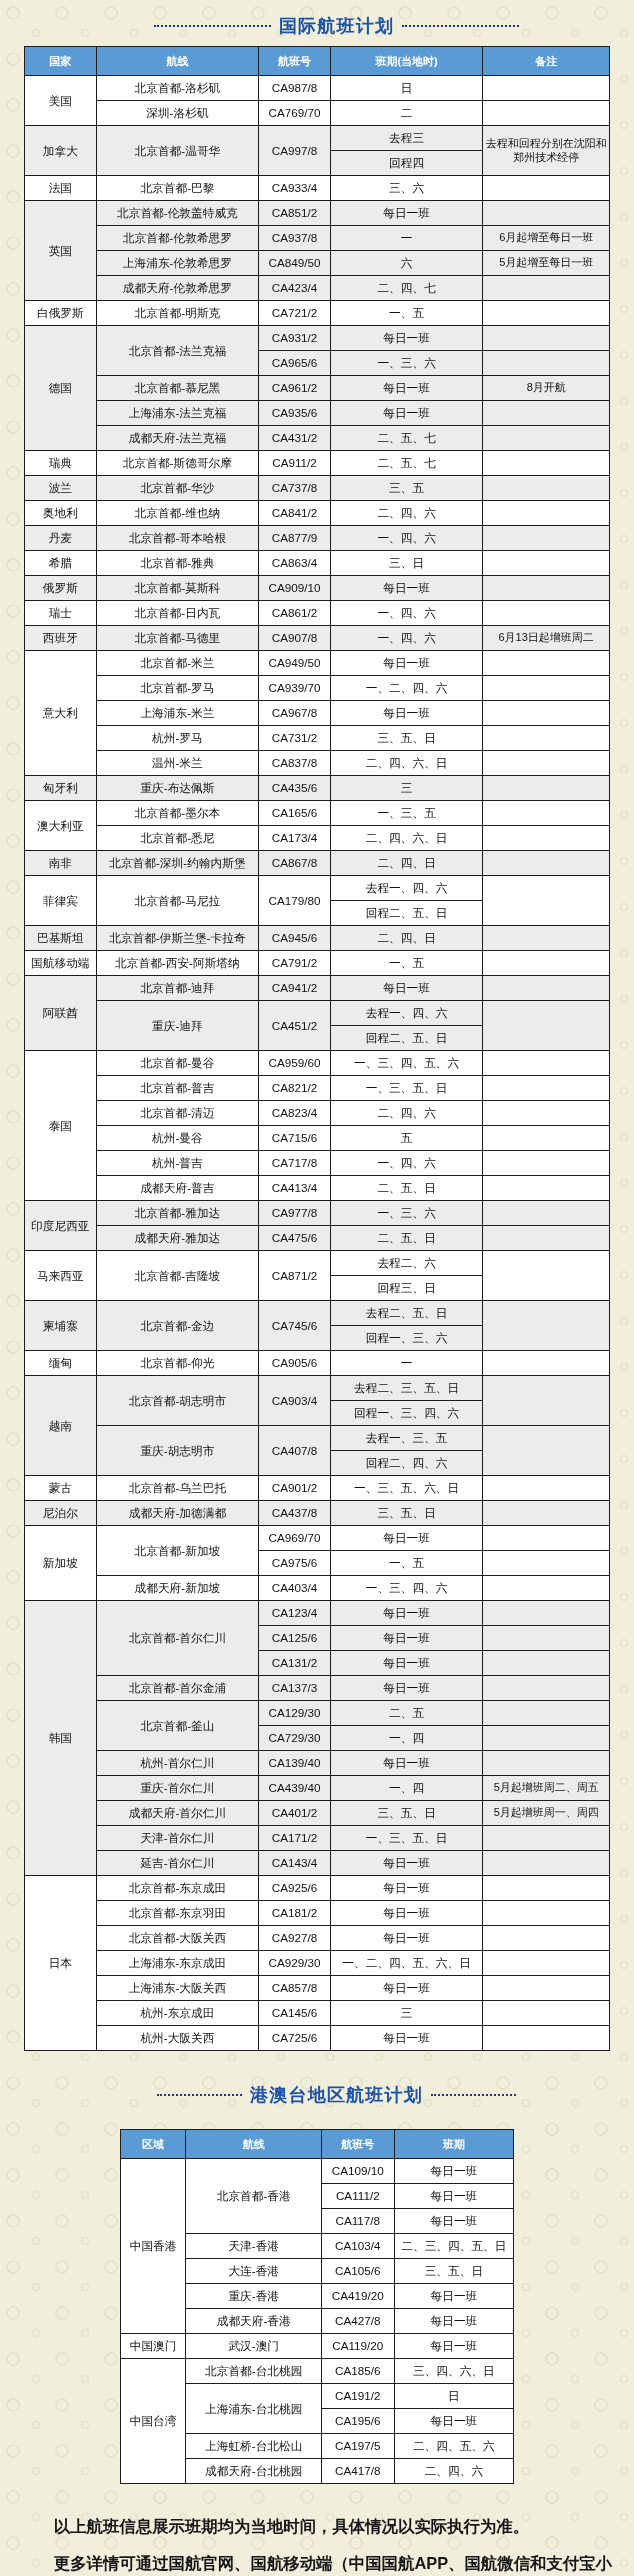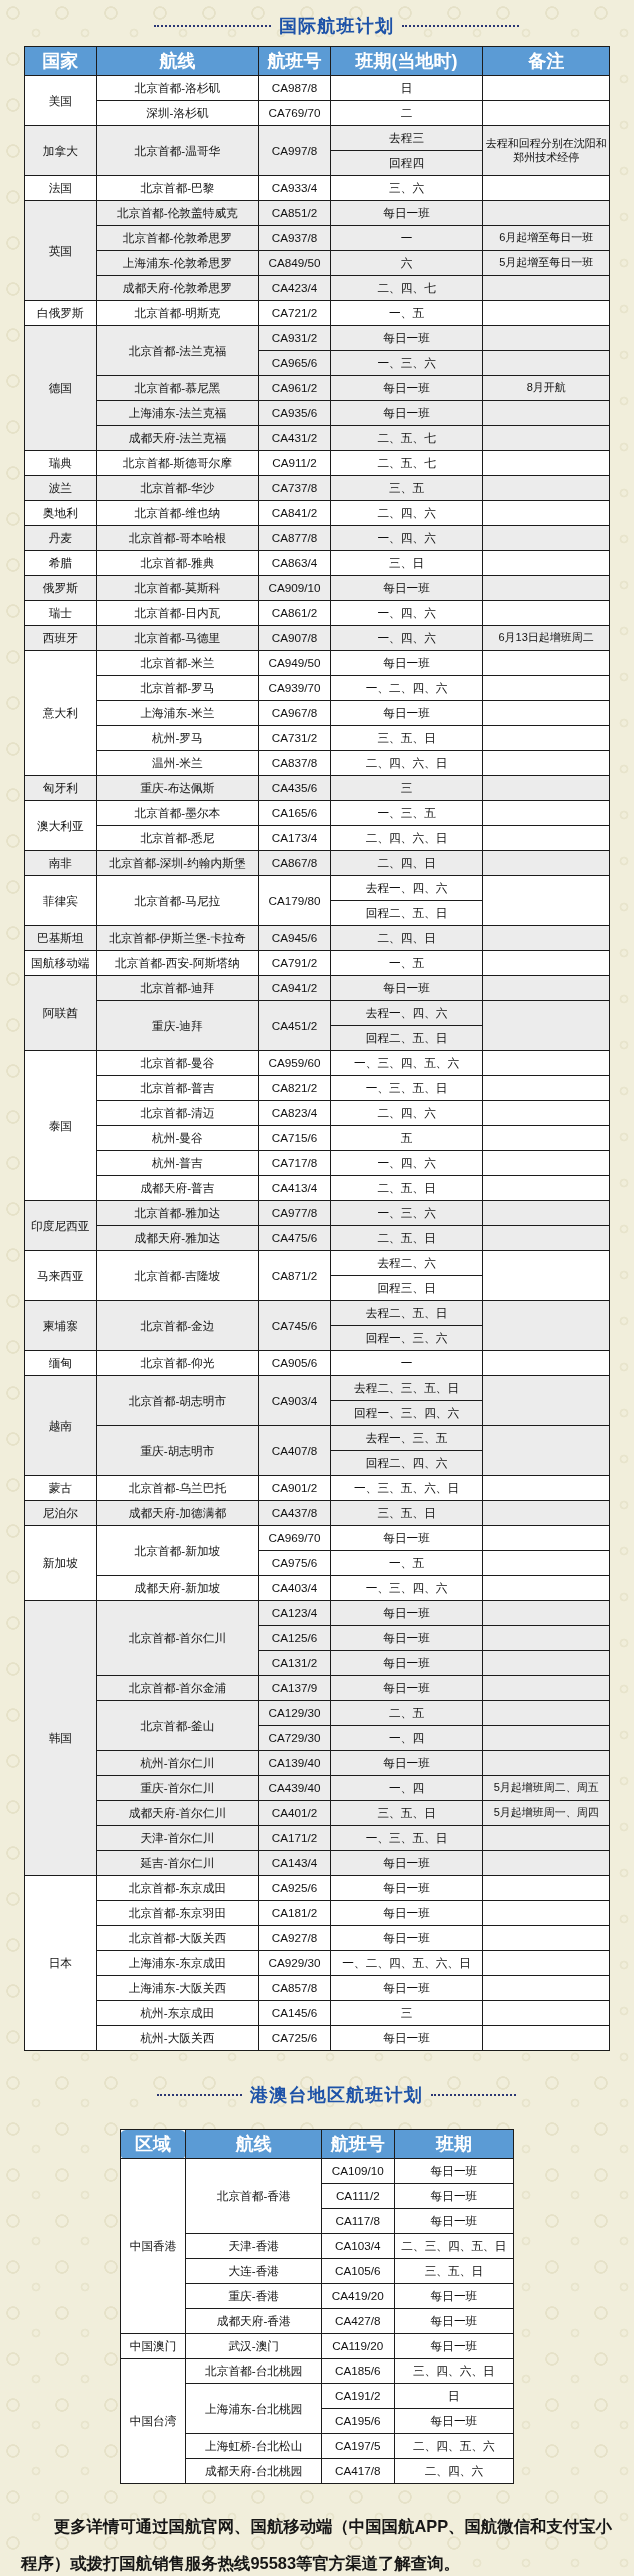--- a/index.html
+++ b/index.html
@@ -42,34 +42,34 @@
     border:1.8px solid var(--border-dark);
     background:#fff;
   }
   th,td{
     border:0.6px solid var(--border-dark);
     text-align:center;vertical-align:middle;
     padding:0 2.3px;overflow:hidden;
   }
   th{
     background:var(--header-bg);color:#ffffff;font-weight:bold;
-    font-size:18px;height:28px;border-bottom:1.2px solid var(--border-dark);
+    font-size:11px;height:28px;border-bottom:1.2px solid var(--border-dark);
   }
   td{height:24px;font-size:11.7px;background:#fff;line-height:1.15;}
   td.remark{font-size:11px;line-height:1.25;}
   tr.gtop td{border-top:1.8px solid var(--border-dark);}
   td.shade{background:var(--shade);}
   .t1{width:565px;}
   .t1 .w-country{width:66px;}
   .t1 .w-route{width:157px;}
   .t1 .w-flight{width:66px;}
   .t1 .w-sched{width:147px;}
   .t1 .w-remark{width:121px;}
   .t2{width:376px;}
-  .t2 .w-country{width:60px;border-radius:6px;}
+  .t2 .w-country{width:60px;}
   .t2 .w-route{width:130px;}
   .t2 .w-flight{width:67px;}
   .t2 .w-sched{width:114px;}
 
   #footer{
     margin-top:23.5px;
     padding:0 21px;
     font-size:16.4px;font-weight:bold;color:#161616;
     line-height:2.28;
   }
@@ -204,21 +204,21 @@
       <tr class="gtop">
         <td class="country w-country" rowspan="1">奥地利</td>
         <td class="route w-route" rowspan="1">北京首都-维也纳</td>
         <td class="flight w-flight" rowspan="1">CA841/2</td>
         <td class="sched w-sched">二、四、六</td>
         <td class="remark w-remark" rowspan="1"></td>
       </tr>
       <tr class="gtop">
         <td class="country w-country shade" rowspan="1">丹麦</td>
         <td class="route w-route shade" rowspan="1">北京首都-哥本哈根</td>
-        <td class="flight w-flight shade" rowspan="1">CA877/8</td>
+        <td class="flight w-flight shade" rowspan="1">CA877/9</td>
         <td class="sched w-sched shade">一、四、六</td>
         <td class="remark w-remark shade" rowspan="1"></td>
       </tr>
       <tr class="gtop">
         <td class="country w-country" rowspan="1">希腊</td>
         <td class="route w-route" rowspan="1">北京首都-雅典</td>
         <td class="flight w-flight" rowspan="1">CA863/4</td>
         <td class="sched w-sched">三、日</td>
         <td class="remark w-remark" rowspan="1"></td>
       </tr>
@@ -481,21 +481,21 @@
         <td class="sched w-sched shade">每日一班</td>
         <td class="remark w-remark shade" rowspan="1"></td>
       </tr>
       <tr>
         <td class="flight w-flight shade" rowspan="1">CA131/2</td>
         <td class="sched w-sched shade">每日一班</td>
         <td class="remark w-remark shade" rowspan="1"></td>
       </tr>
       <tr>
         <td class="route w-route shade" rowspan="1">北京首都-首尔金浦</td>
-        <td class="flight w-flight shade" rowspan="1">CA137/9</td>
+        <td class="flight w-flight shade" rowspan="1">CA137/3</td>
         <td class="sched w-sched shade">每日一班</td>
         <td class="remark w-remark shade" rowspan="1"></td>
       </tr>
       <tr>
         <td class="route w-route shade" rowspan="2">北京首都-釜山</td>
         <td class="flight w-flight shade" rowspan="1">CA129/30</td>
         <td class="sched w-sched shade">二、五</td>
         <td class="remark w-remark shade" rowspan="1"></td>
       </tr>
       <tr>
@@ -657,16 +657,17 @@
       </tr>
       <tr>
         <td class="route w-route" rowspan="1">成都天府-台北桃园</td>
         <td class="flight w-flight" rowspan="1">CA417/8</td>
         <td class="sched w-sched">二、四、六</td>
       </tr>
     </tbody>
   </table>
 
 <div id="footer">
+  <p>以上航班信息展示班期均为当地时间，具体情况以实际执行为准。</p>
   <p>更多详情可通过国航官网、国航移动端（中国国航APP、国航微信和支付宝小程序）或拨打国航销售服务热线95583等官方渠道了解查询。</p>
 
 </div>
 
 
 </body></html>

